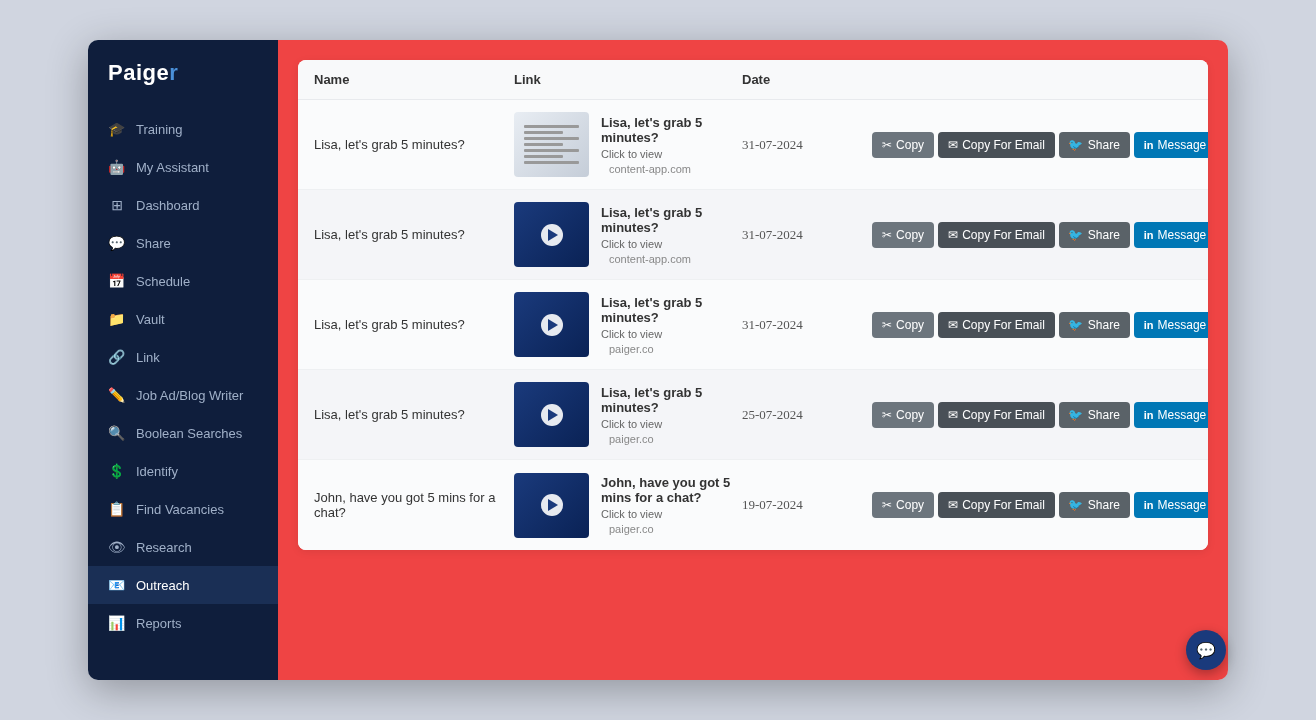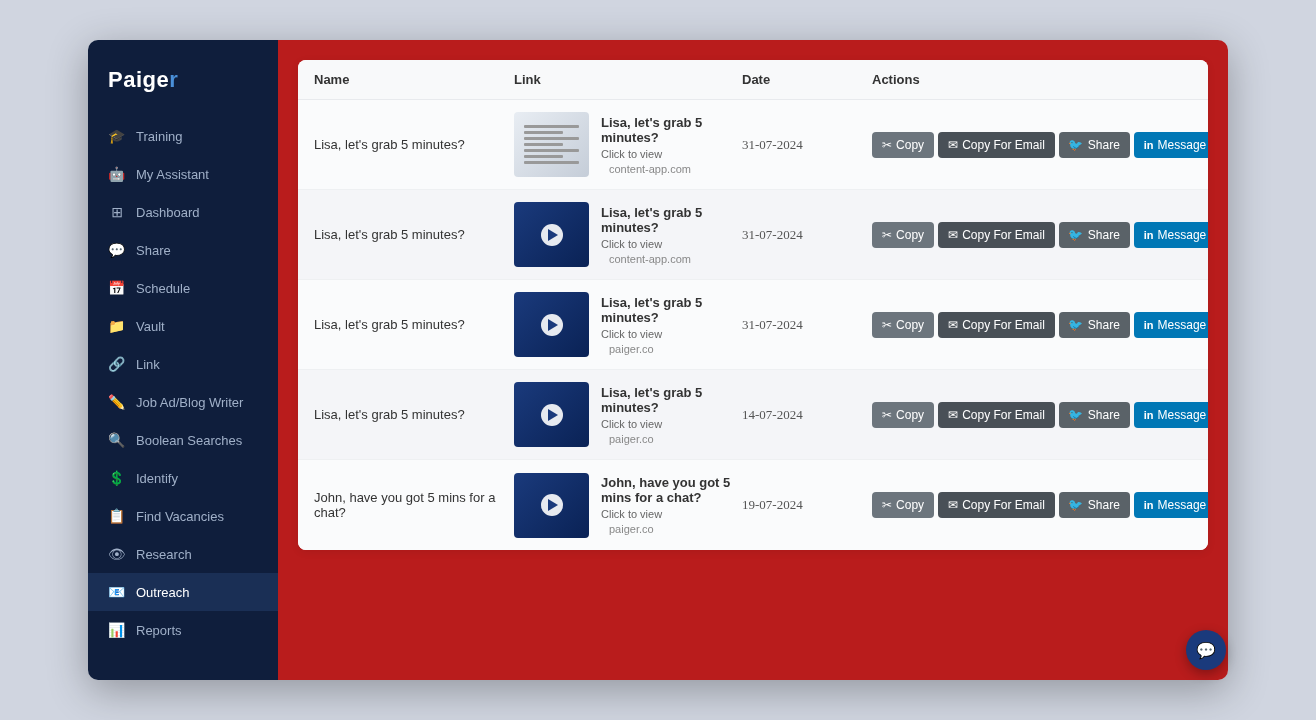--- a/index.html
+++ b/index.html
@@ -26,21 +26,20 @@
       background: #0f1e3c;
       display: flex;
       flex-direction: column;
       flex-shrink: 0;
       padding-top: 20px;
     }
     .sidebar-logo {
       padding: 0 20px 24px 20px;
       display: flex;
       align-items: center;
-      margin-top: 7px;
     }
     .logo-text {
       color: white;
       font-size: 22px;
       font-weight: 700;
       letter-spacing: 0.5px;
     }
     .logo-dot {
       color: #4a90d9;
     }
@@ -70,21 +69,21 @@
       height: 18px;
       display: flex;
       align-items: center;
       justify-content: center;
       font-size: 14px;
       flex-shrink: 0;
     }
     
     .main-content {
       flex: 1;
-      background: #b91c1c;
+      background: #ef4444;
       display: flex;
       flex-direction: column;
       overflow: hidden;
     }
     
     .table-container {
       flex: 1;
       overflow-y: auto;
       padding: 20px;
     }
@@ -338,21 +337,20 @@
       </nav>
   </div>
 
   <div class="main-content">
     <div class="table-container">
       <div class="data-table">
         <div class="table-header">
           <div class="th">Name</div>
           <div class="th">Link</div>
           <div class="th">Date</div>
-          <div class="th">Actions</div>
         </div>
         <div id="table-body">
             <div class="table-row">
       <div class="cell-name">Lisa, let's grab 5 minutes?</div>
       <div class="cell-link">
         <div class="link-thumb">
                   <div class="thumb-content-app">
         <div class="thumb-lines">
           <div class="thumb-line"></div>
           <div class="thumb-line short"></div>
@@ -462,21 +460,21 @@
           <div class="play-triangle"></div>
         </div>
       </div>
                 </div>
         <div class="link-info">
           <span class="link-title">Lisa, let's grab 5 minutes?</span>
           <span class="link-click">Click to view</span>
           <span class="link-url">paiger.co</span>
         </div>
       </div>
-      <div class="cell-date">14-07-2024</div>
+      <div class="cell-date">25-07-2024</div>
       <div class="cell-actions">
         <button class="action-btn btn-copy">
           <span>✂</span> Copy
         </button>
         <button class="action-btn btn-email">
           <span>✉</span> Copy For Email
         </button>
         <button class="action-btn btn-share">
           <span>🐦</span> Share
         </button>

